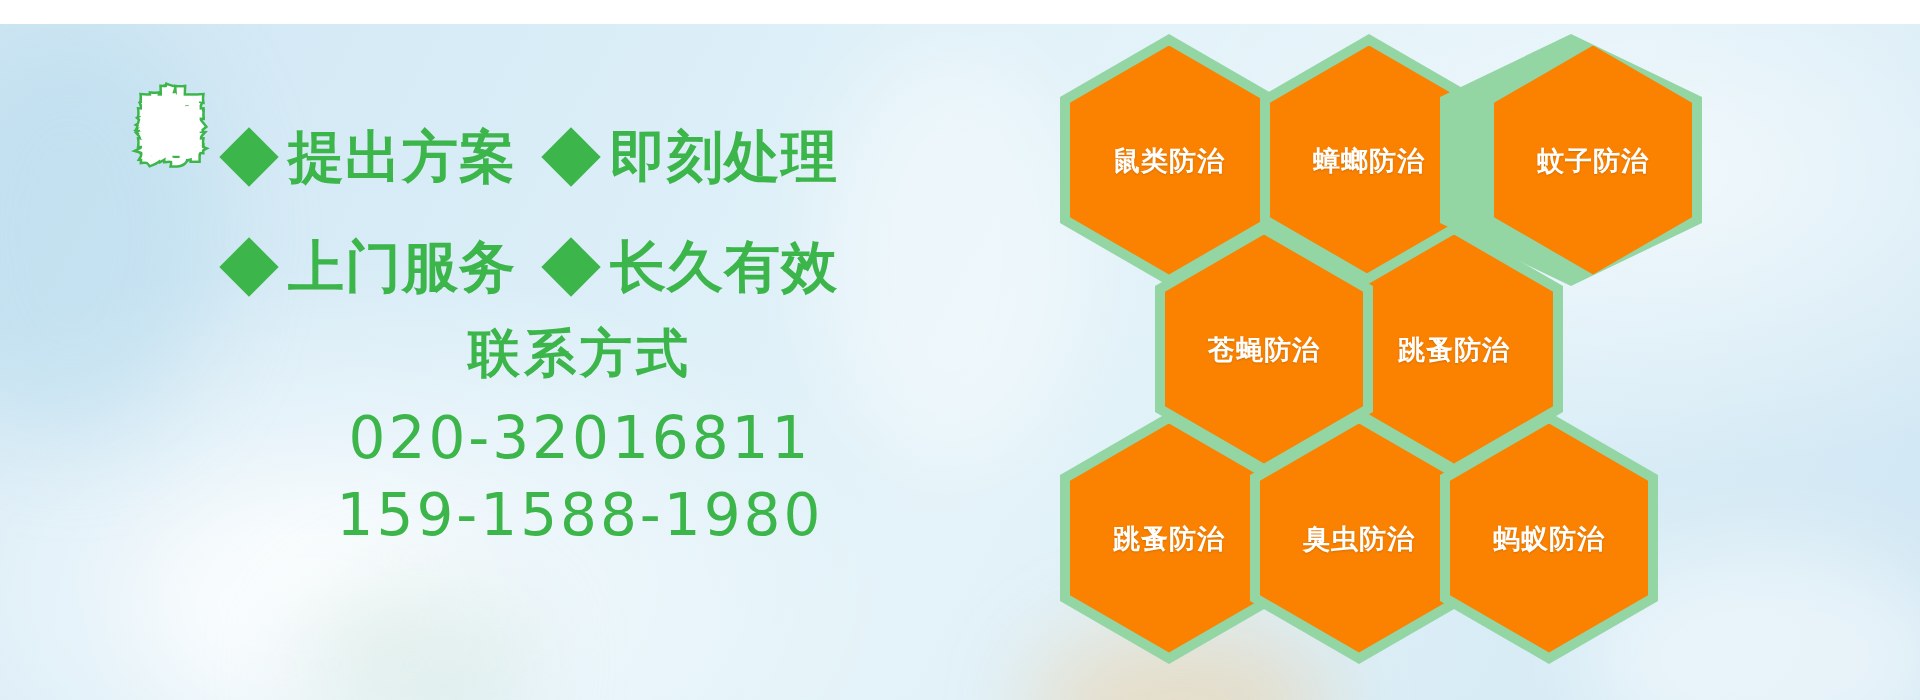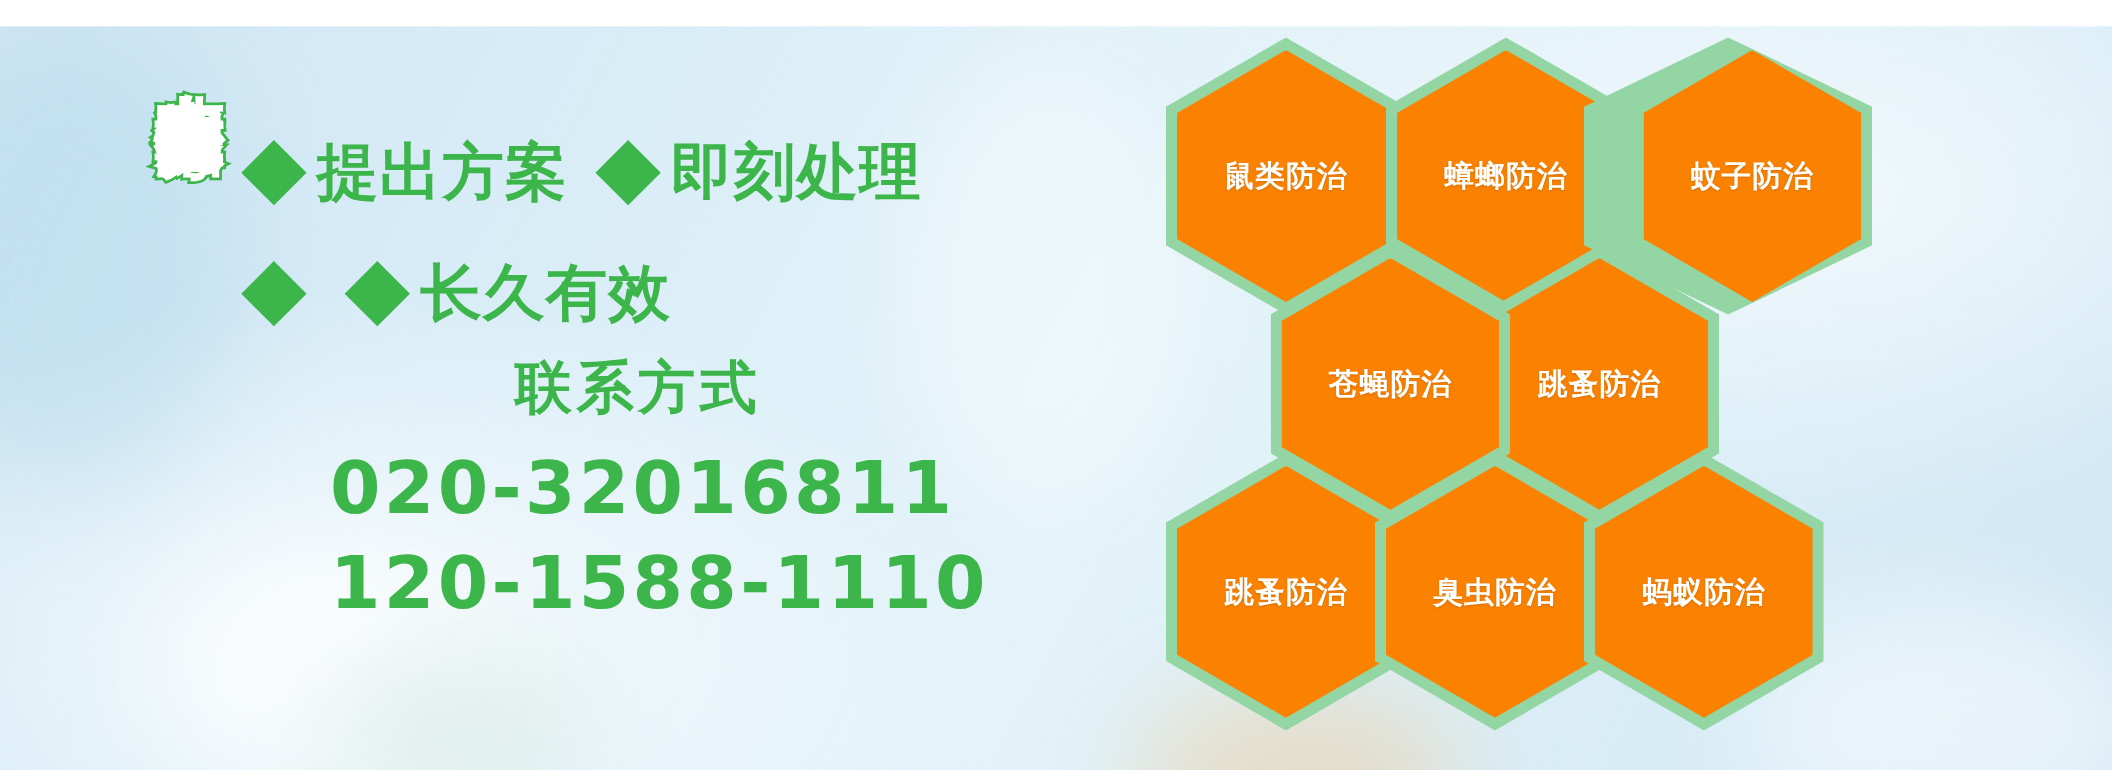--- a/index.html
+++ b/index.html
@@ -99,22 +99,22 @@
   }
   #contact-heading {
     font-size: 52px;
     font-weight: 700;
     color: #3cb54a;
     letter-spacing: 4px;
     line-height: 1.25;
     margin-bottom: 14px;
   }
   .phone {
-    font-size: 66px;
-    font-weight: 700;
+    font-size: 58px;
+    font-weight: 400;
     color: #3cb54a;
     letter-spacing: 3px;
     line-height: 1.32;
     white-space: nowrap;
   }
 
   
   #honeycomb {
     position: absolute;
     left: 1060px;
@@ -174,33 +174,34 @@
       </div>
       <div class="feature-item">
         <span class="diamond"></span>
         <span class="feature-label">即刻处理</span>
       </div>
     </div>
 
     <div class="feature-row">
       <div class="feature-item">
         <span class="diamond"></span>
+        <span class="feature-label">上门服务</span>
       </div>
       <div class="feature-item">
         <span class="diamond"></span>
         <span class="feature-label">长久有效</span>
       </div>
     </div>
 
   </div>
 
   <div id="contact">
     <div id="contact-heading">联系方式</div>
     <div class="phone">020-32016811</div>
-    <div class="phone">120-1588-1110</div>
+    <div class="phone">159-1588-1980</div>
   </div>
 
   <div id="honeycomb">
 
     <div class="hex-cell" style="left:0px;   top:10px;">
       <div class="hex-inner">
         <span class="hex-label">鼠类防治</span>
       </div>
     </div>
 

